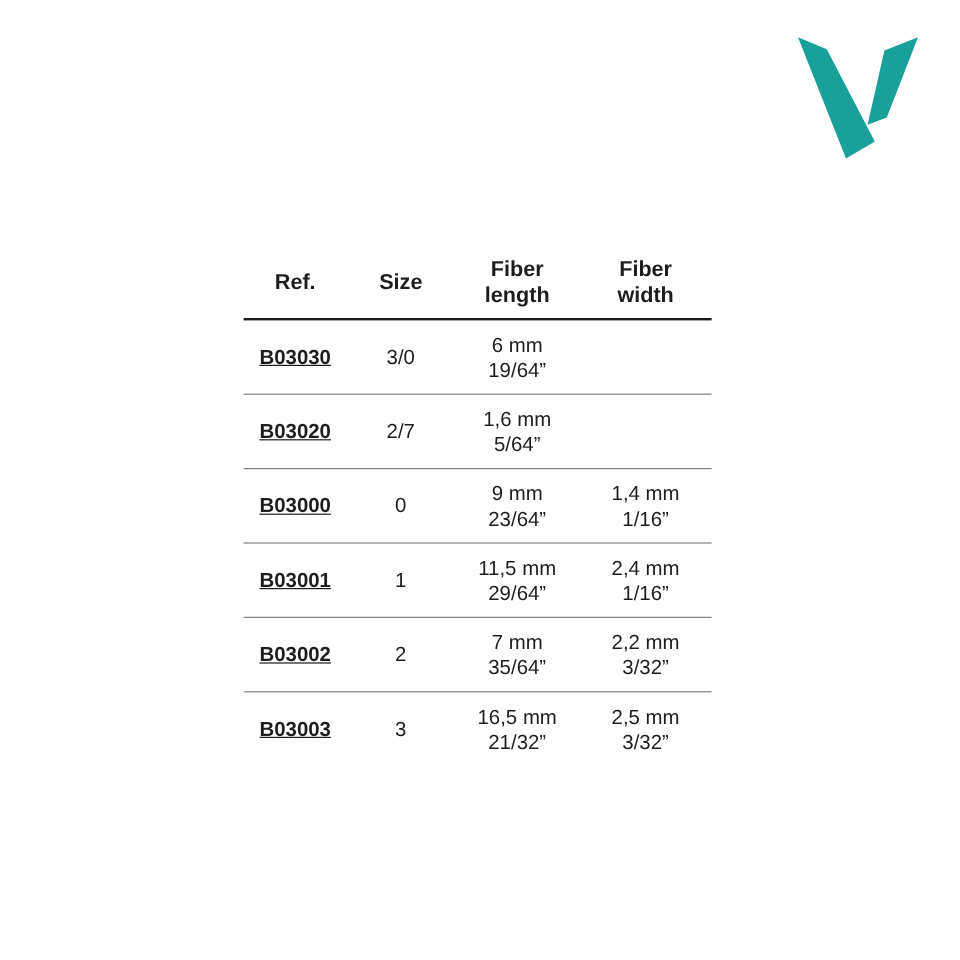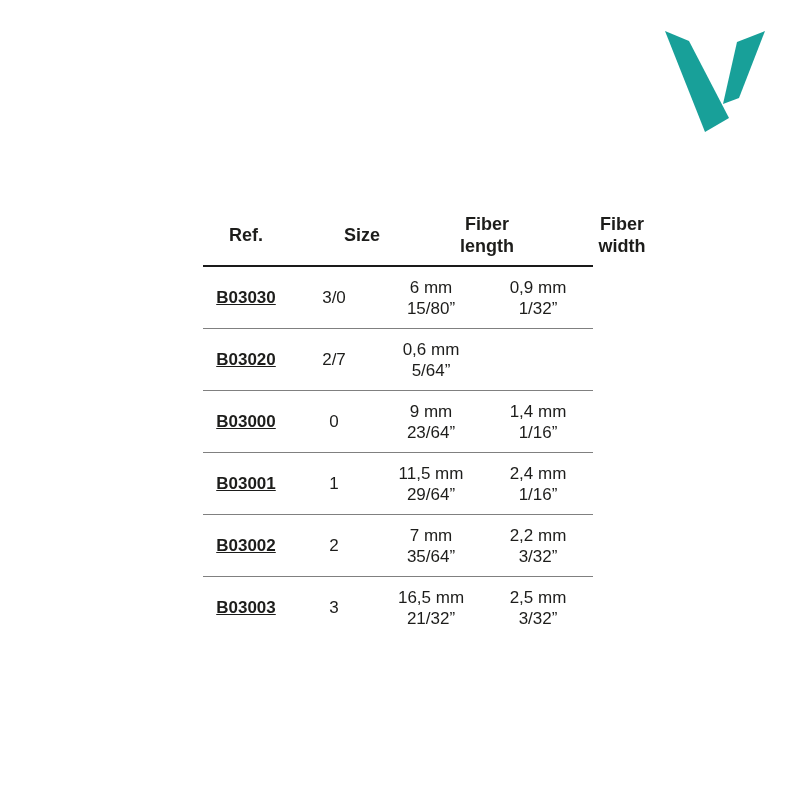--- a/index.html
+++ b/index.html
@@ -22,21 +22,20 @@
     display:grid;
     grid-template-columns:86px 90px 104px 110px;
     align-items:center;
   }
   .thead{
     height:60px;
     border-bottom:2px solid var(--rule-dark);
     font-weight:bold;
     font-size:18px;
     line-height:22px;
-    gap:28px;
   }
   .tr{
     height:61px;
     border-bottom:1px solid var(--rule-gray);
     font-size:17px;
     line-height:21px;
   }
   .tr:last-child{border-bottom:none;}
   .th,.td{text-align:center;}
   .td.ref{font-weight:bold;text-decoration:underline;}
@@ -72,36 +71,32 @@
     <div class="tbody">
         <div class="tr">
           <div class="td ref">
             <span class="ln">B03030</span>
           </div>
           <div class="td size">
             <span class="ln">3/0</span>
           </div>
           <div class="td length">
             <span class="ln">6 mm</span>
-            <span class="ln">15/80”</span>
-          </div>
-          <div class="td width">
-            <span class="ln">0,9 mm</span>
-            <span class="ln">1/32”</span>
+            <span class="ln">19/64”</span>
           </div>
         </div>
         <div class="tr">
           <div class="td ref">
             <span class="ln">B03020</span>
           </div>
           <div class="td size">
             <span class="ln">2/7</span>
           </div>
           <div class="td width">
-            <span class="ln">0,6 mm</span>
+            <span class="ln">1,6 mm</span>
             <span class="ln">5/64”</span>
           </div>
         </div>
         <div class="tr">
           <div class="td ref">
             <span class="ln">B03000</span>
           </div>
           <div class="td size">
             <span class="ln">0</span>
           </div>

